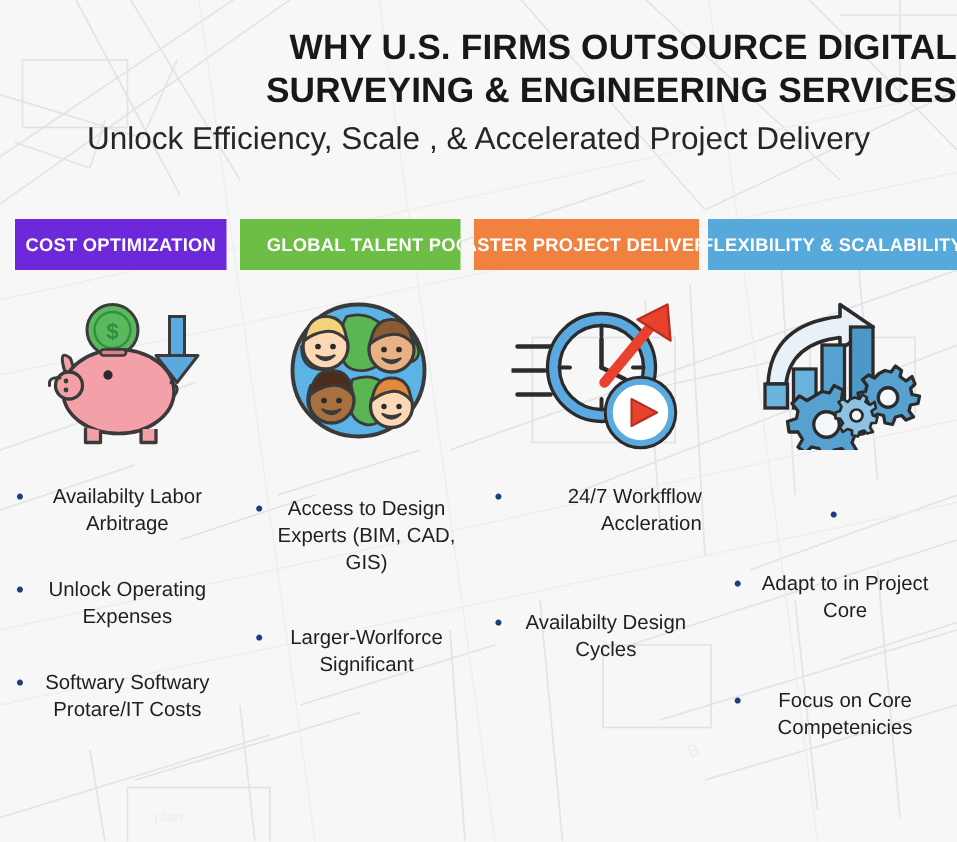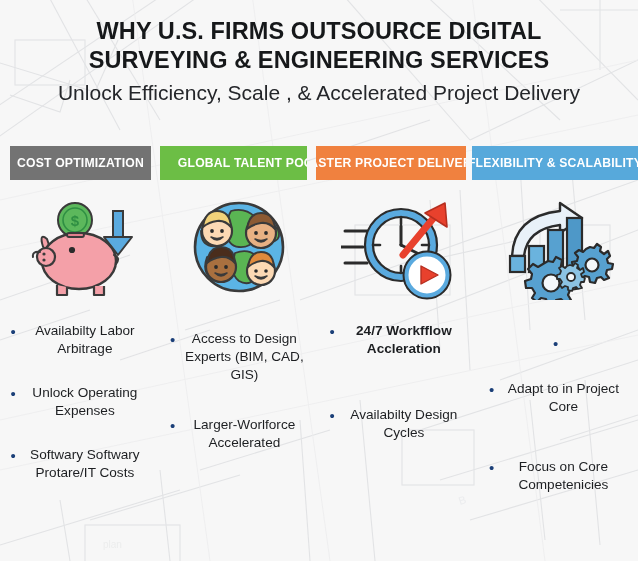--- a/index.html
+++ b/index.html
@@ -13,37 +13,37 @@
   #bg-blueprint {
     position:absolute; inset:0; width:638px; height:561px;
     z-index:0; pointer-events:none;
   }
   .page { position:relative; z-index:2; width:638px; height:561px; }
 
   
   .header { padding-top:17px; text-align:center; }
   .title-line {
     font-weight:bold; font-size:23.5px; letter-spacing:0.1px;
-    color:#16181a; line-height:1.22;
+    color:#16181a; line-height:1.22;text-align:right;
   }
   .subtitle {
     margin-top:7px; font-size:21px; color:#24262a; font-weight:400;
   }
 
   
   .bars {
     position:absolute; top:146px; left:0; width:638px; height:34px;
   }
   .bar {
     position:absolute; top:0; height:34px;
     display:flex; align-items:center; justify-content:center;
     color:#ffffff; font-weight:bold; font-size:12.2px;
     letter-spacing:0.2px; white-space:nowrap; overflow:hidden;
   }
-  .bar-1 { left:10px;  width:141px; background:#737373; }
+  .bar-1 { left:10px;  width:141px; background:#6d28d9; }
   .bar-2 { left:160px; width:147px; background:#6cbe45;padding-left:32px; }
   .bar-3 { left:316px; width:150px; background:#f0813f; }
   .bar-4 { left:472px; width:166px; background:#57a9db; }
 
   
   .columns {
     position:absolute; top:186px; left:0; width:638px; height:375px;
     display:flex;
   }
   .col { width:159.5px; position:relative; }
@@ -59,21 +59,21 @@
     margin-bottom:26px;
   }
   .dot {
     color:#1b3f78; font-size:15px; line-height:1.33;
     margin-right:5px; flex:0 0 auto;
   }
   .btxt {
     font-size:13.6px; color:#1d1f22; line-height:1.33;
     text-align:center; max-width:128px;
   }
-  .btxt.bold { font-weight:bold; }
+  .btxt.bold { font-weight:normal;text-align:right; }
 
   
   .col-1 .bullets { padding-top:14px; }
   .col-1 .bullet:nth-child(2) { margin-top:6px; }
   .col-1 .bullet:nth-child(3) { margin-top:6px; }
 
   .col-2 .bullets { padding-top:22px; }
   .col-2 .bullet:nth-child(2) { margin-top:32px; }
 
   .col-3 .bullets { padding-top:14px; }
@@ -257,21 +257,21 @@
           </g>
         </svg>
       </div>
       <div class="bullets">
         <div class="bullet">
           <span class="dot">•</span>
           <span class="btxt">Access to Design Experts (BIM, CAD, GIS)</span>
         </div>
         <div class="bullet">
           <span class="dot">•</span>
-          <span class="btxt">Larger-Worlforce Accelerated</span>
+          <span class="btxt">Larger-Worlforce Significant</span>
         </div>
       </div>
     </div>
 
     <div class="col col-3">
       <div class="icon-wrap">
         <svg width="116" height="108" viewBox="0 0 116 108" xmlns="http://www.w3.org/2000/svg">
 
           <g stroke="#2b2b2b" stroke-width="3" stroke-linecap="round">
             <line x1="4" y1="38" x2="26" y2="38"></line>

